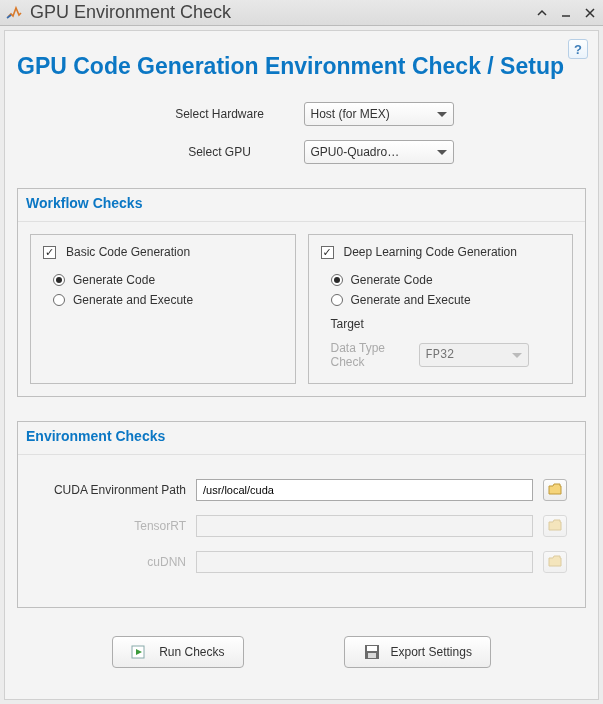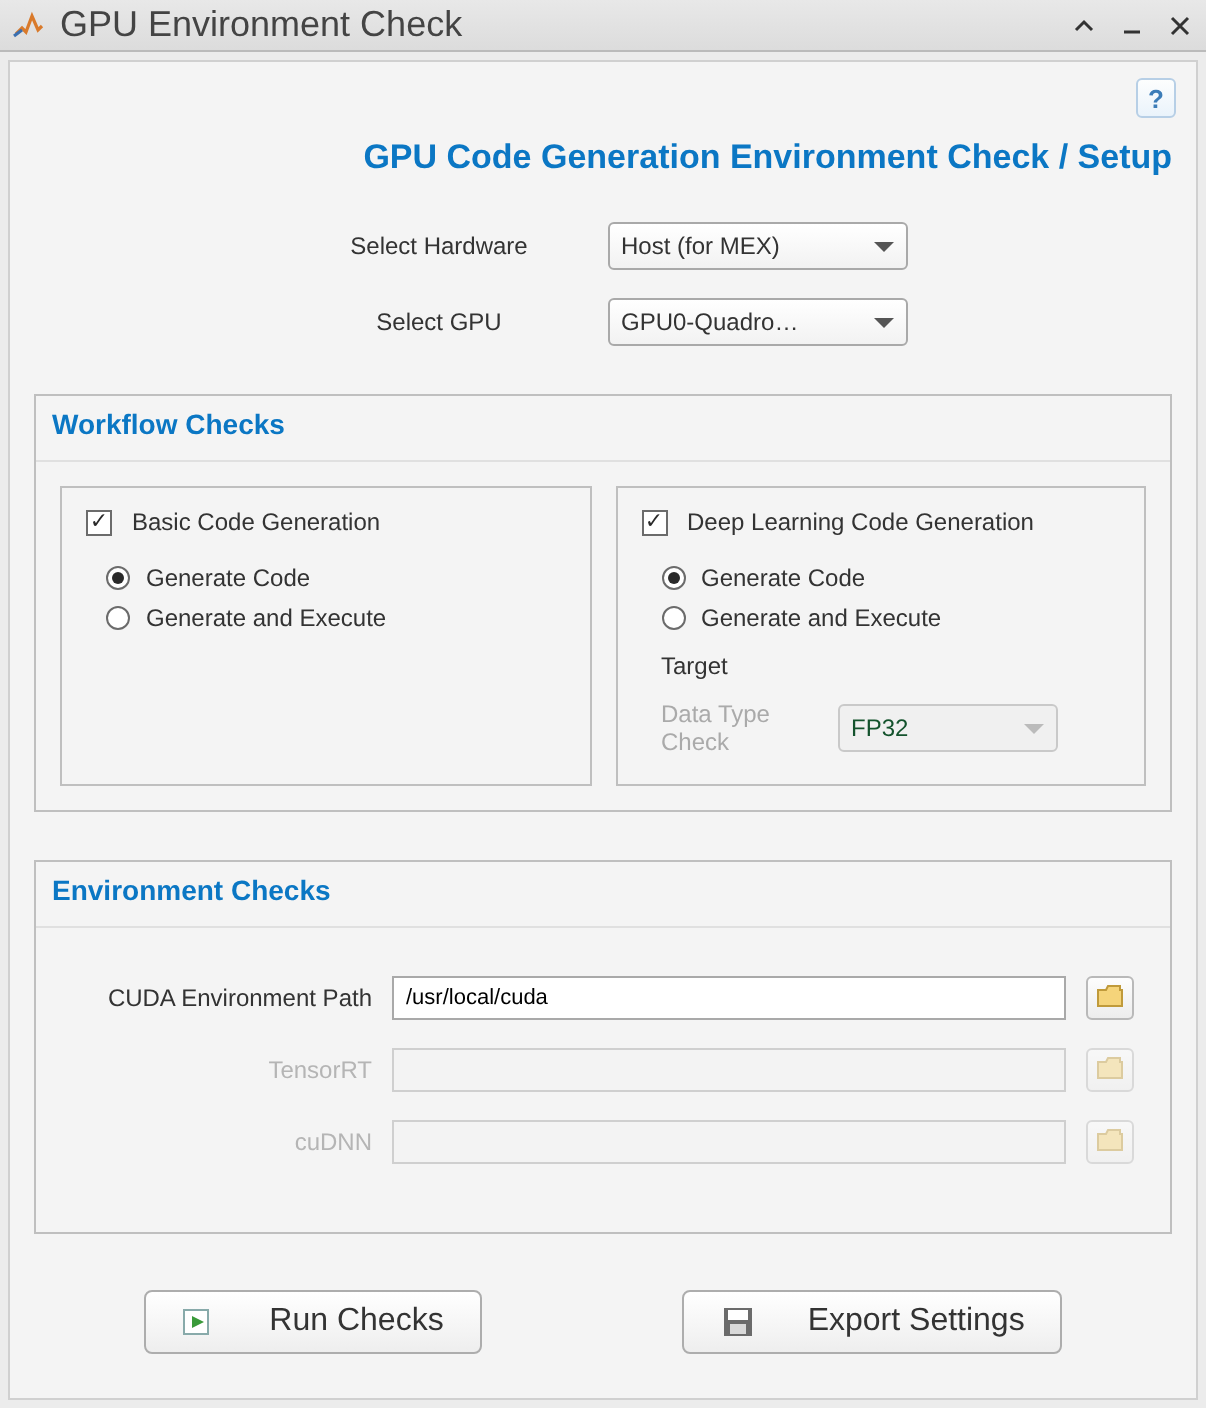--- a/index.html
+++ b/index.html
@@ -51,25 +51,25 @@
     border: 1px solid #b7cfe6;
     border-radius: 3px;
     background: linear-gradient(#fdfefe,#eaf3fb);
     display:flex; align-items:center; justify-content:center;
     color:#3d7db8;
     font-weight:bold;
     cursor:pointer;
     font-size:13px;
   }
   h1.page-title {
-    text-align:right;
+    text-align:left;
     color:#0b77c4;
-    font-size:17px;
+    font-size:23px;
     font-weight:bold;
-    margin: 28px 0 22px 0;
+    margin: 12px 0 22px 0;
   }
   .form-row {
     display:flex;
     align-items:center;
     justify-content:center;
     gap: 14px;
     margin-bottom: 14px;
   }
   .form-row label { width: 140px; text-align:center; color:#333; }
   .select {
@@ -81,21 +81,21 @@
     display:flex;
     align-items:center;
     padding: 0 6px;
     justify-content:space-between;
     cursor:pointer;
     font-size:12px;
   }
   .select .caret {
     width:0;height:0;border-left:5px solid transparent;border-right:5px solid transparent;border-top:5px solid #555;
   }
-  .select.disabled { background:#f0f0f0; color:#14532d; border-color:#c9c9c9; cursor:default;}
+  .select.disabled { background:#f0f0f0; color:#737373; border-color:#c9c9c9; cursor:default;font-family:Liberation Mono, monospace;}
   .select.disabled .caret { border-top-color:#bbb;}
   .panel {
     border:1px solid #bfbfbf;
     margin-top: 24px;
     padding: 0;
   }
   .panel-title {
     color:#0b77c4;
     font-weight:bold;
     font-size:14px;
@@ -162,27 +162,27 @@
   .browse-btn.disabled { opacity:0.45; cursor:default;}
   .bottom-buttons {
     display:flex;
     justify-content:center;
     gap:100px;
     margin-top:28px;
   }
   .big-btn {
     display:flex;
     align-items:center;
-    gap:26px;
+    gap:10px;
     padding: 6px 18px;
     border:1px solid #adadad;
     border-radius:4px;
     background:linear-gradient(#ffffff,#eeeeee);
     cursor:pointer;
-    font-size:16px;
+    font-size:12px;
     color:#333;
   }
   .big-btn svg { display:block;}
   .ellipsis { white-space:nowrap; overflow:hidden; text-overflow:ellipsis; max-width:110px;}
 </style>
 </head>
 <body>
 
 <div class="titlebar">
   <div class="appicon">

